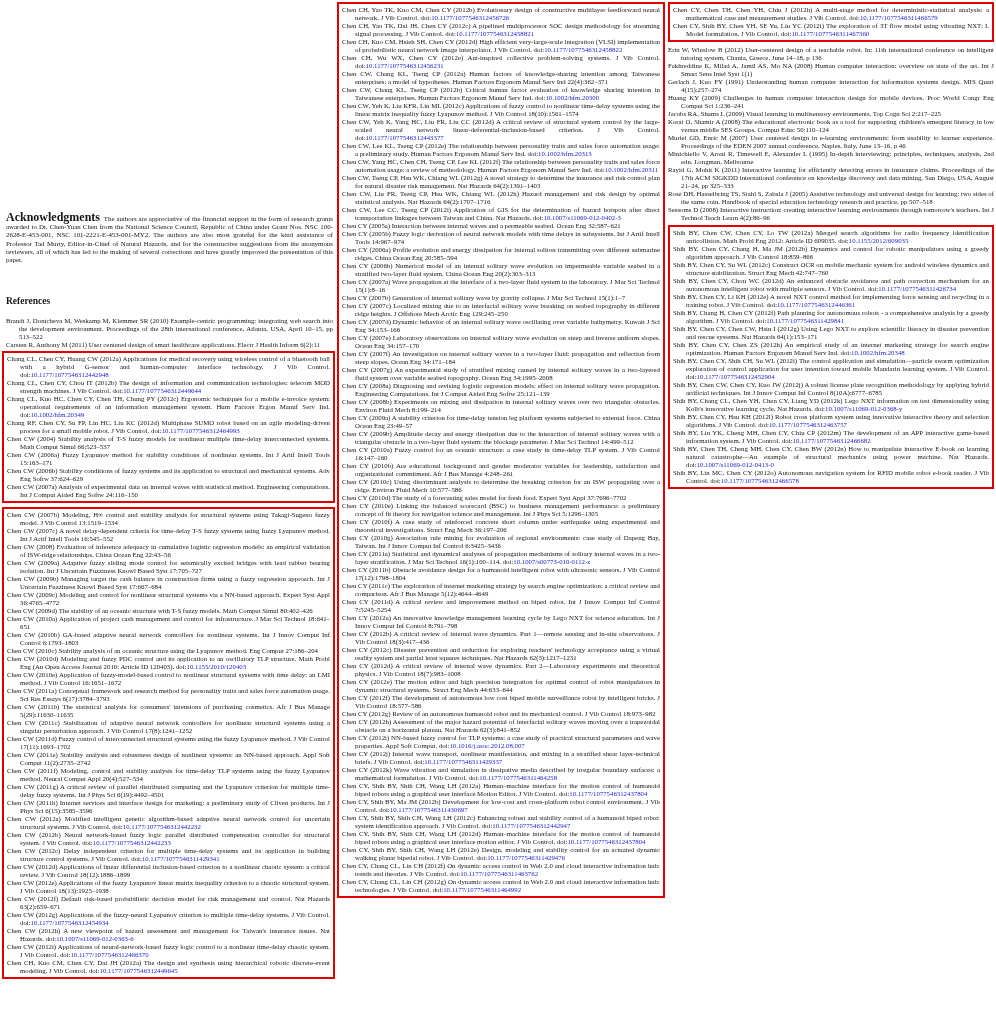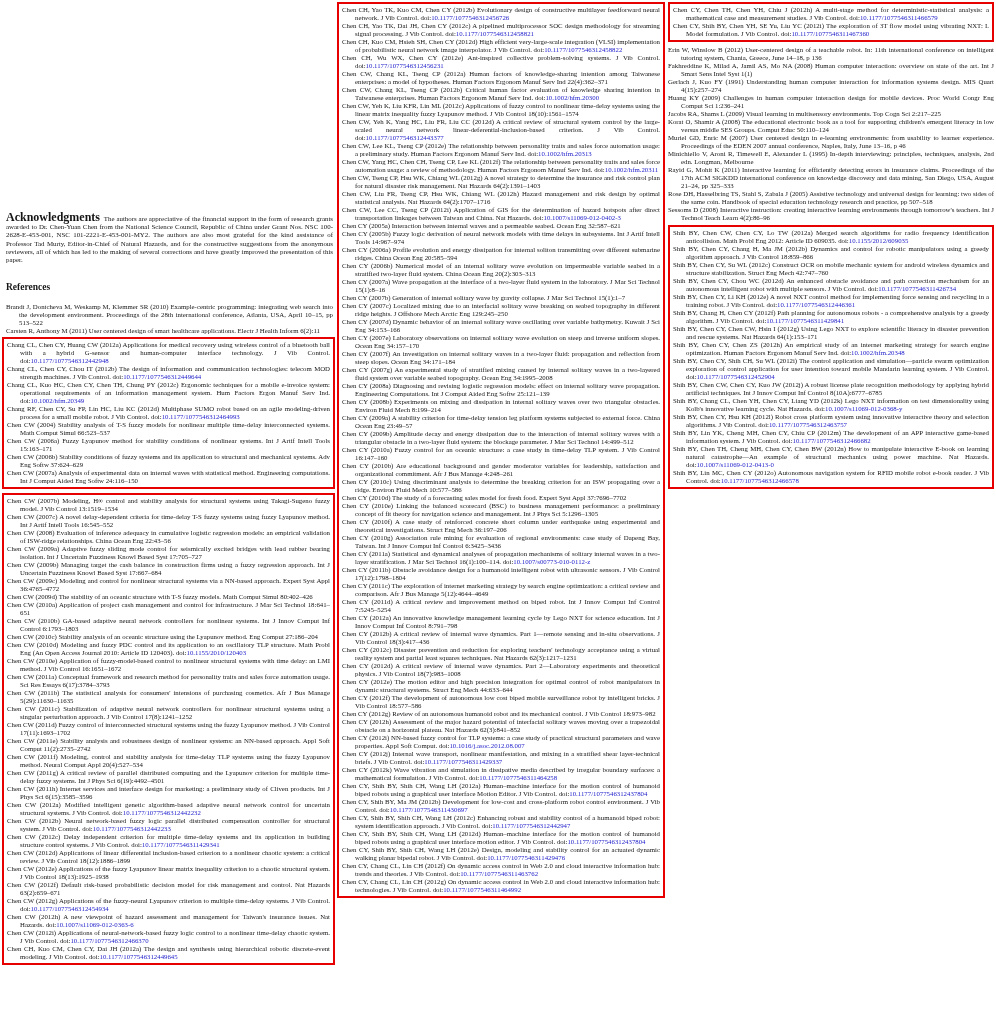--- a/index.html
+++ b/index.html
@@ -7,21 +7,21 @@
     width:996px;height:1023px;position:relative;overflow:hidden;
     background:#ffffff;color:#151515;
     font-family:"Liberation Serif","DejaVu Serif",serif;
   }
   .col{position:absolute;top:0;}
   #col1{left:6px;width:327px;}
   #col2{left:337px;width:328px;padding-top:2px;box-sizing:border-box;}
   #col3{left:668px;width:326px;padding-top:2px;box-sizing:border-box;}
   .ack{margin-top:213px;font-size:6.9px;line-height:8.2px;text-align:justify;}
   .ack b{font-size:12px;}
-  .refs-heading{margin-top:18px;font-size:9.5px;font-weight:bold;}
+  .refs-heading{margin-top:32px;font-size:9.5px;font-weight:bold;}
   .reflist{font-size:6.8px;line-height:8px;}
   .reflist .ref{padding-left:13px;text-indent:-13px;text-align:justify;}
   .redbox{border:2px solid #e60000;padding:2px 3px;margin:0 0 4px 0;}
   #col1 .intro{margin-top:11px;}
   #col1 .redbox{margin-left:-4px;margin-right:-2px;}
   #col1 .box1{margin-top:2px;}
   .doi{color:#2222cc;}
   #col3 .plain{margin:2px 0 3px 0;}
 </style>
 </head>

